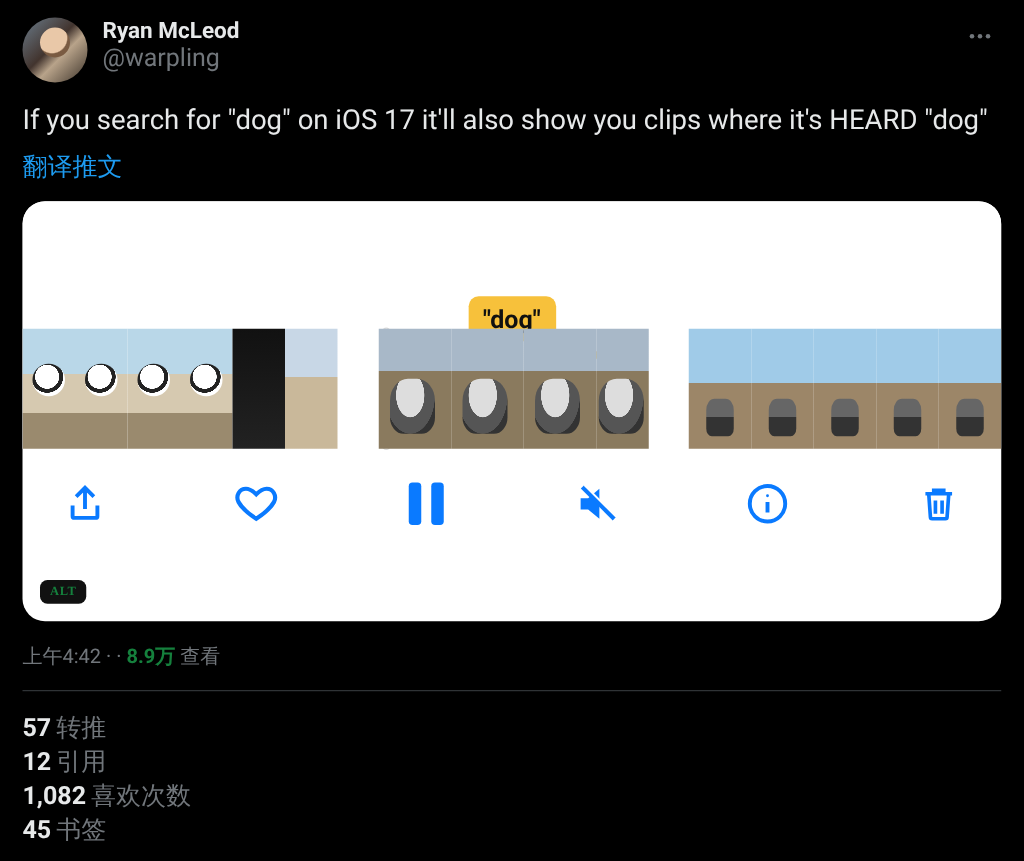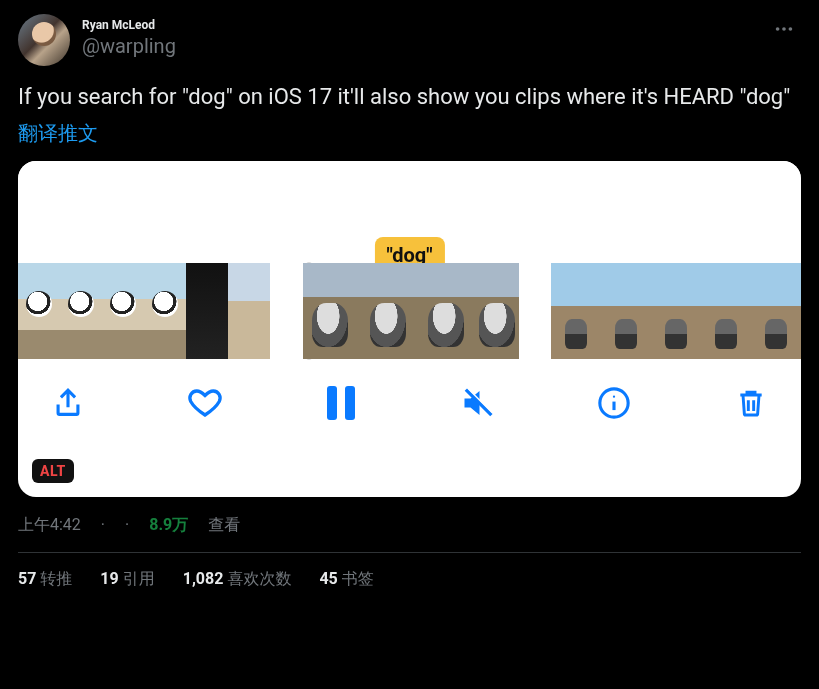--- a/index.html
+++ b/index.html
@@ -2,21 +2,21 @@
 <html><head>
 <meta charset="utf-8">
 <style>
   * { box-sizing: border-box; margin: 0; padding: 0; }
   html, body { width: 819px; height: 689px; background: #000; color: #e7e9ea; font-family: -apple-system, BlinkMacSystemFont, "Segoe UI", Roboto, Helvetica, Arial, sans-serif; overflow: hidden; }
   .tweet { padding: 14px 18px 0 18px; }
   .header { display: flex; align-items: flex-start; }
   .avatar { width: 52px; height: 52px; border-radius: 50%; background: linear-gradient(135deg,#6b7d8c 0%, #42342e 45%, #b8a38a 60%, #3a3128 100%); flex-shrink: 0; position: relative; overflow: hidden; }
   .avatar::after { content:""; position:absolute; left:14px; top:8px; width:24px; height:24px; border-radius:50%; background: radial-gradient(circle at 40% 35%, #e9c8a8 0 55%, #7a5b42 60%); }
   .names { margin-left: 12px; flex: 1; }
-  .display-name { font-size: 12px; font-weight: 700; color: #e7e9ea; line-height: 22px; }
+  .display-name { font-size: 18px; font-weight: 700; color: #e7e9ea; line-height: 22px; }
   .handle { font-size: 20px; color: #71767b; line-height: 20px; }
   .more { color: #71767b; padding: 4px 6px; cursor: pointer; }
   .body-text { margin-top: 16px; font-size: 22px; line-height: 30px; color: #e7e9ea; word-wrap: break-word; }
   .translate { margin-top: 8px; font-size: 20px; color: #1d9bf0; cursor: pointer; display: inline-block; }
   .media-card { margin-top: 14px; background: #fff; border-radius: 18px; overflow: hidden; position: relative; height: 336px; }
   .whitespace { height: 102px; background: #fff; }
   .dog-label { position: absolute; left: 50%; transform: translateX(-50%); top: 76px; background: #f7c13b; color: #111; font-weight: 700; font-size: 20px; padding: 6px 12px; border-radius: 8px; }
   .tick { position:absolute; left: 57%; top: 120px; width: 18px; height: 6px; background:#f7c13b; border-radius:2px; }
   .timeline { display: flex; height: 96px; background: #fff; padding: 0 0 0 0; }
   .clip { height: 96px; display: flex; gap: 0; }
@@ -33,25 +33,25 @@
   .frame.deck::after { content:""; position:absolute; left:48%; top:40px; transform:translateX(-50%); width:36px; height:44px; background: radial-gradient(ellipse at 45% 30%, #ddd 0 40%, #555 41% 70%, #333 71% 100%); border-radius: 40% 40% 30% 30%; }
   .frame.deck2 { background: linear-gradient(180deg,#a0cbe8 0 45%, #9c8668 45% 100%); }
   .frame.deck2::after { content:""; position:absolute; left:50%; top:56px; transform:translateX(-50%); width:22px; height:30px; background: linear-gradient(180deg,#666 0 50%, #333 50% 100%); border-radius: 30% 30% 20% 20%; }
   .playhead { position:absolute; top:0; bottom:0; left:4px; width:4px; background:#fff; border-radius:2px; box-shadow: 0 0 0 1px rgba(0,0,0,0.15); }
   .clip2wrap { position: relative; }
   .toolbar { display: flex; justify-content: space-between; align-items: center; padding: 22px 28px 20px 28px; }
   .tb-btn { width: 44px; height: 44px; display: flex; align-items: center; justify-content: center; cursor: pointer; }
   .tb-btn svg { stroke: #0a7aff; fill: none; stroke-width: 2.2; }
   .pause-bars { display:flex; gap:8px; }
   .pause-bars span { width:10px; height:34px; background:#0a7aff; border-radius:3px; display:block; }
-  .alt-badge { position: absolute; left: 14px; bottom: 14px; background: #111; color: #ef4444; font-size: 14px; font-weight: 800; padding: 4px 8px; border-radius: 6px; letter-spacing: 0.5px; }
-  .meta { margin-top: 18px; font-size: 16px; color: #71767b; display: flex; align-items: flex-start; flex-wrap: wrap; gap: 20px; }
+  .alt-badge { position: absolute; left: 14px; bottom: 14px; background: #111; color: #15803d; font-size: 10px; font-weight: 800; padding: 4px 8px; border-radius: 6px; letter-spacing: 0.5px; font-family: Liberation Serif, serif; }
+  .meta { margin-top: 18px; font-size: 16px; color: #71767b; display: flex; align-items: flex-start; flex-wrap: wrap; gap: 4px; }
   .meta .views-count { color: #15803d; font-weight: 700; }
   .divider { height: 1px; background: #2f3336; margin-top: 16px; }
-  .engagement { display: flex; gap: 28px; padding: 16px 0 10px 0; font-size: 16px; color: #71767b; }
+  .engagement { display: flex; padding: 16px 0 10px 0; font-size: 20px; color: #71767b; flex-direction: column; }
   .engagement .stat strong { color: #e7e9ea; font-weight: 700; margin-right: 4px; }
 </style>
 </head>
 <body>
 
 <div class="tweet">
 
   <div class="header">
     <div class="avatar"></div>
     <div class="names">
@@ -154,21 +154,21 @@
     <span> 查看</span>
   </div>
 
   <div class="divider"></div>
 
   <div class="engagement">
     <span class="stat">
       <strong>57</strong><span>转推</span>
     </span>
     <span class="stat">
-      <strong>19</strong><span>引用</span>
+      <strong>12</strong><span>引用</span>
     </span>
     <span class="stat">
       <strong>1,082</strong><span>喜欢次数</span>
     </span>
     <span class="stat">
       <strong>45</strong><span>书签</span>
     </span>
   </div>
 
 </div>

